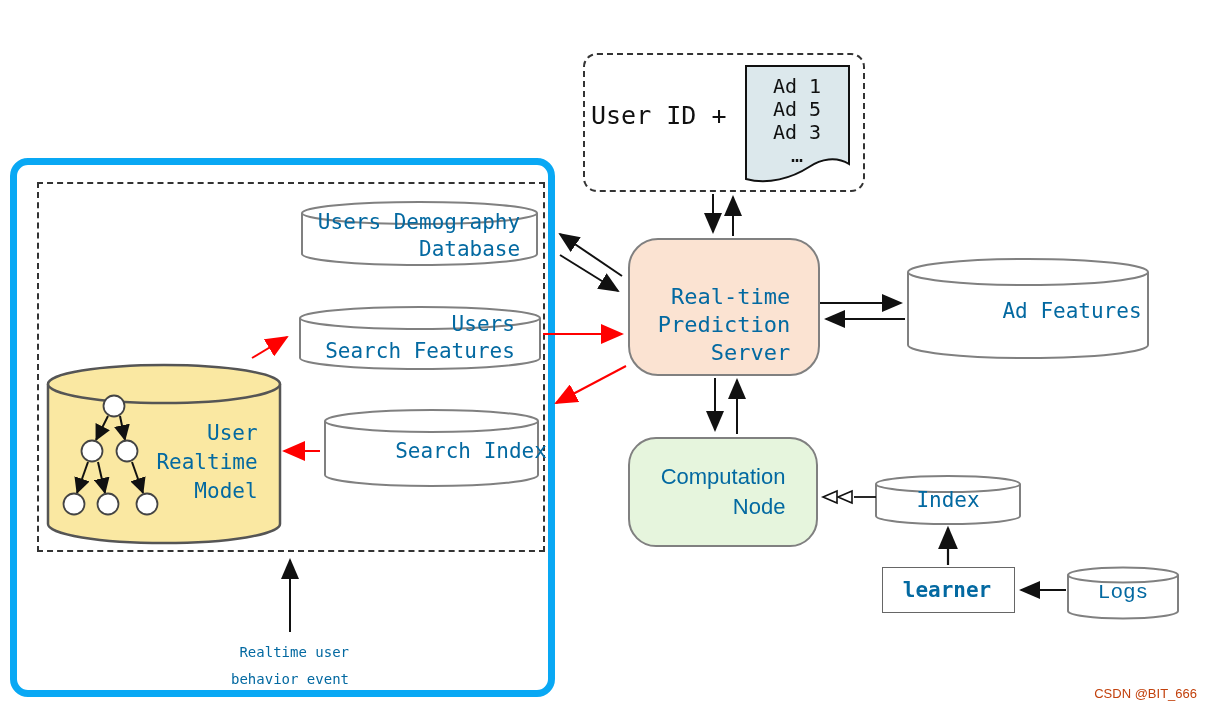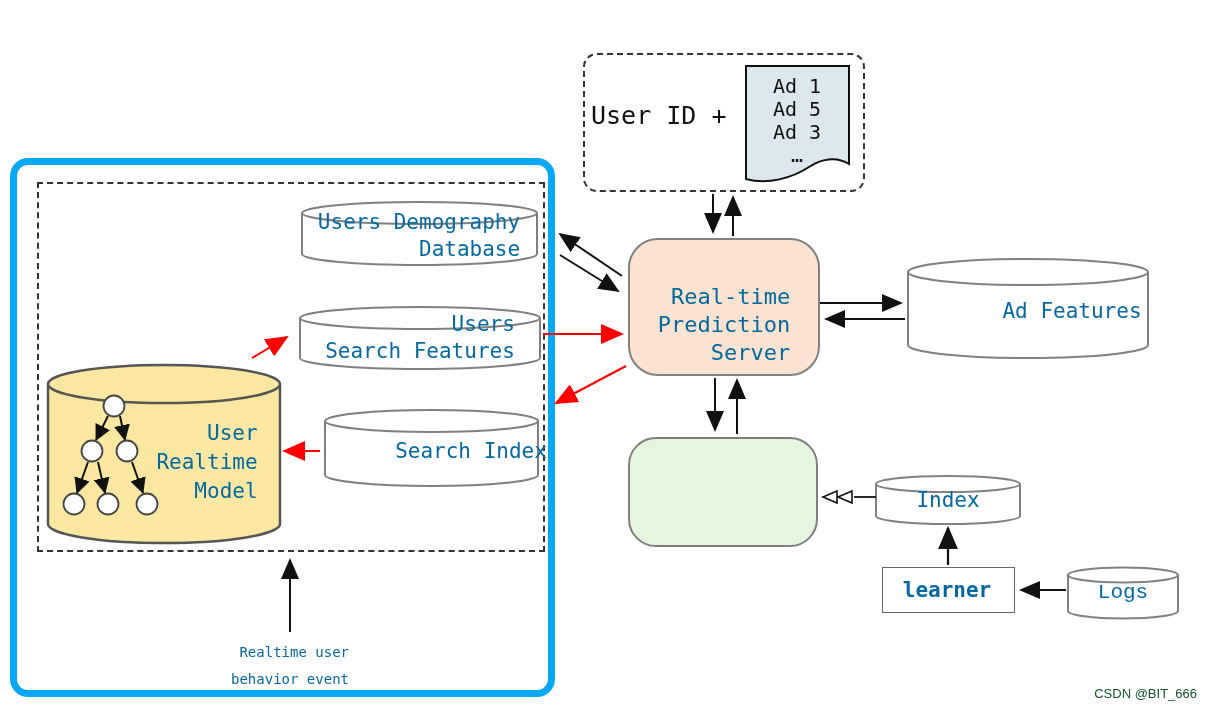--- a/index.html
+++ b/index.html
@@ -18,21 +18,21 @@
   #request-dashed{left:583px;top:53px;width:282px;height:139px;border:2px dashed #333;
                   border-radius:14px;box-sizing:border-box;}
   
   .round-box{position:absolute;box-sizing:border-box;border:2px solid #808080;border-radius:30px;}
   #server-box{left:628px;top:238px;width:192px;height:138px;background:#FBE3D2;}
   #compute-box{left:628px;top:437px;width:190px;height:110px;background:#E6F5DD;border-radius:28px;}
   #learner-box{left:882px;top:567px;width:133px;height:46px;border:1.5px solid #666;
                box-sizing:border-box;background:#fff;}
   .sans{font-family:"Liberation Sans", sans-serif;}
   #watermark{position:absolute;right:11px;bottom:5px;font-family:"Liberation Sans",sans-serif;
-             font-size:13px;color:#14532d;}
+             font-size:13px;color:#c2410c;}
   svg{position:absolute;left:0;top:0;}
   .userid{position:absolute;left:591px;top:115px;font-size:25px;transform:translateY(-50%);}
   .adlist{position:absolute;left:773px;top:75px;font-size:20px;line-height:23px;text-align:left;}
   .adlist span{display:block;text-align:center;}
 </style>
 </head>
 <body>
 
 <div id="stage">
 
@@ -156,20 +156,24 @@
   </div>
 
   <div class="lbl" style="left:724px;top:311px;font-size:22px;line-height:28px;margin-top:14px;">
     <span>Real-time</span>
     <span>Prediction</span>
     <span>Server</span>
   </div>
   <div class="lbl" style="left:1072px;top:311px;">
     <span>Ad Features</span>
   </div>
+  <div class="lbl sans" style="left:723px;top:492px;font-size:22px;line-height:30px;">
+    <span>Computation</span>
+    <span>Node</span>
+  </div>
   <div class="lbl" style="left:948px;top:500px;">
     <span>Index</span>
   </div>
   <div class="lbl" style="left:947px;top:590px;font-weight:bold;">
     <span>learner</span>
   </div>
   <div class="lbl" style="left:1123px;top:592px;font-family:Liberation Mono, monospace;">
     <span>Logs</span>
   </div>
 

